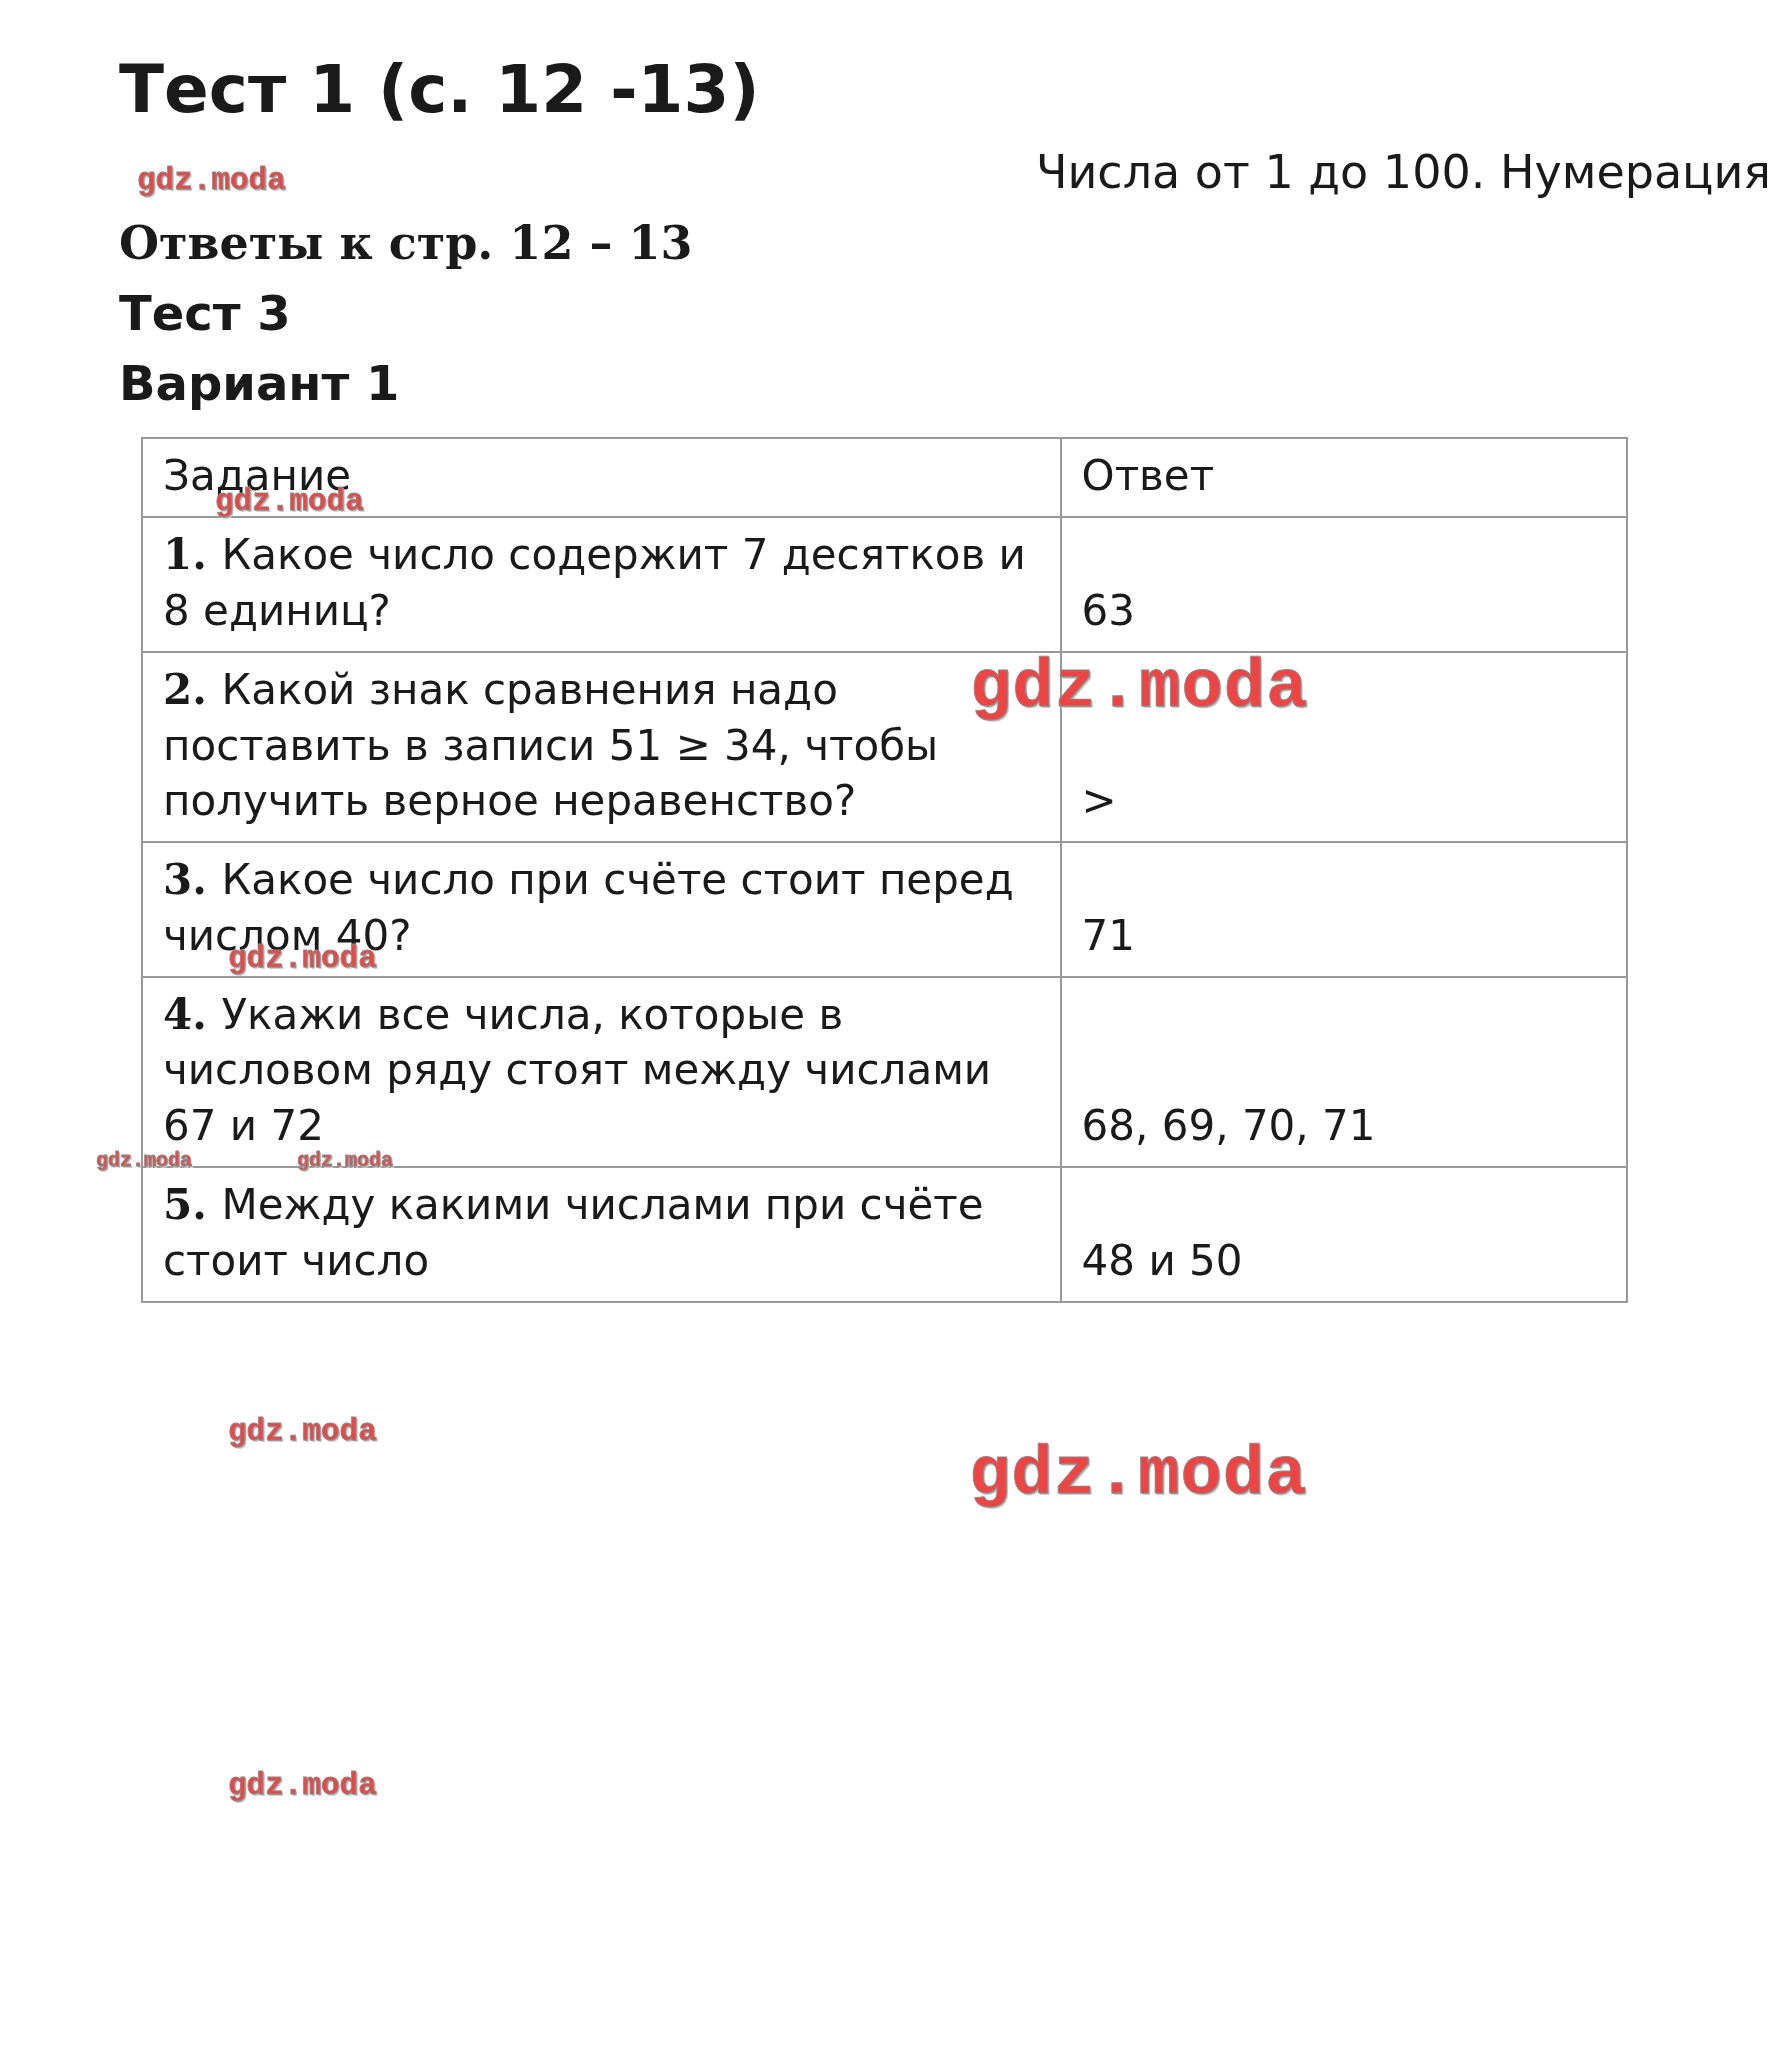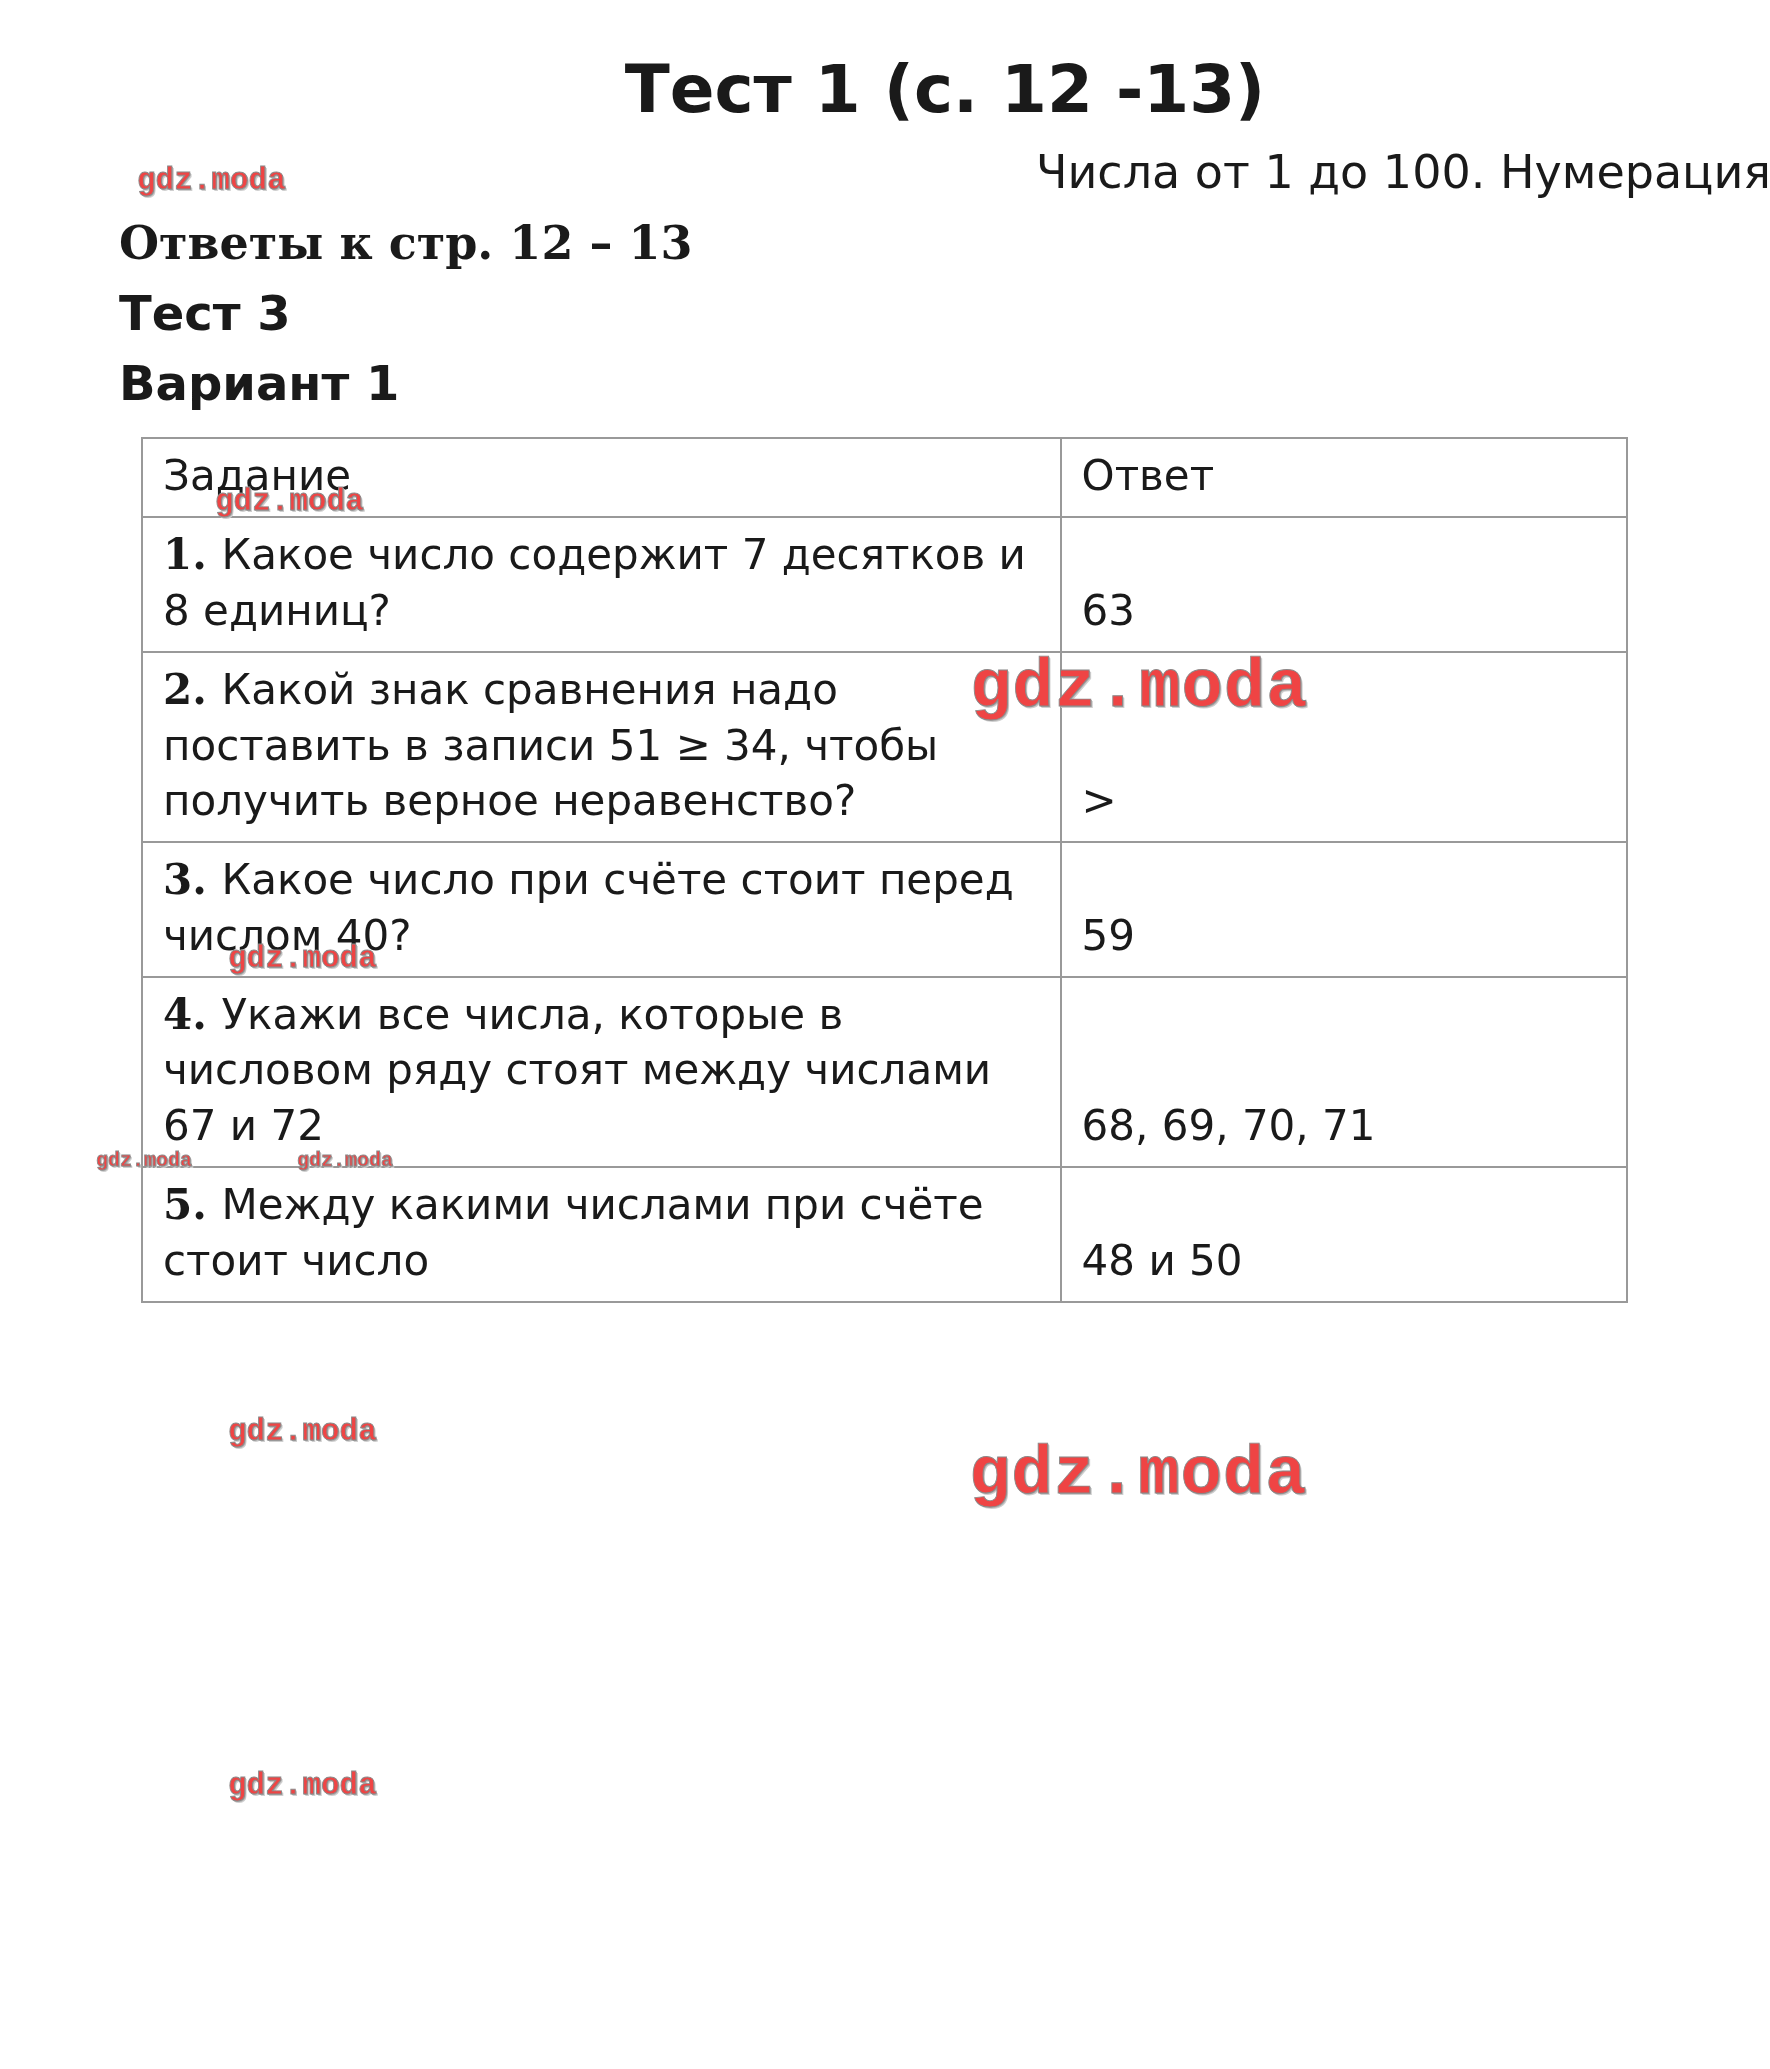--- a/index.html
+++ b/index.html
@@ -21,21 +21,20 @@
     box-sizing: border-box;
     width: 1771px;
   }
   .doc-title {
     font-size: 66px;
     font-weight: bold;
     letter-spacing: 0px;
     margin: 0 0 11px 0;
     line-height: 1.05;
     font-family: "DejaVu Sans", sans-serif;
-    text-align: center;
   }
   .subtitle {
     font-size: 46px;
     margin: 20px 0 0 0;
     line-height: 1.25;
     font-weight: normal;
     text-align: right;
   }
   .answers-line {
     font-size: 46px;
@@ -151,21 +150,21 @@
           <span>Какой знак сравнения надо поставить в записи 51 ≥ 34, чтобы получить верное неравенство?</span>
         </td>
         <td class="col-a">&gt;</td>
       </tr>
 
       <tr>
         <td class="col-q">
           <span class="qnum">3. </span>
           <span>Какое число при счёте стоит перед числом 40?</span>
         </td>
-        <td class="col-a">59</td>
+        <td class="col-a">71</td>
       </tr>
 
       <tr class="row-tall">
         <td class="col-q">
           <span class="qnum">4. </span>
           <span>Укажи все числа, которые в числовом ряду стоят между числами 67 и 72</span>
         </td>
         <td class="col-a">68, 69, 70, 71</td>
       </tr>
 

